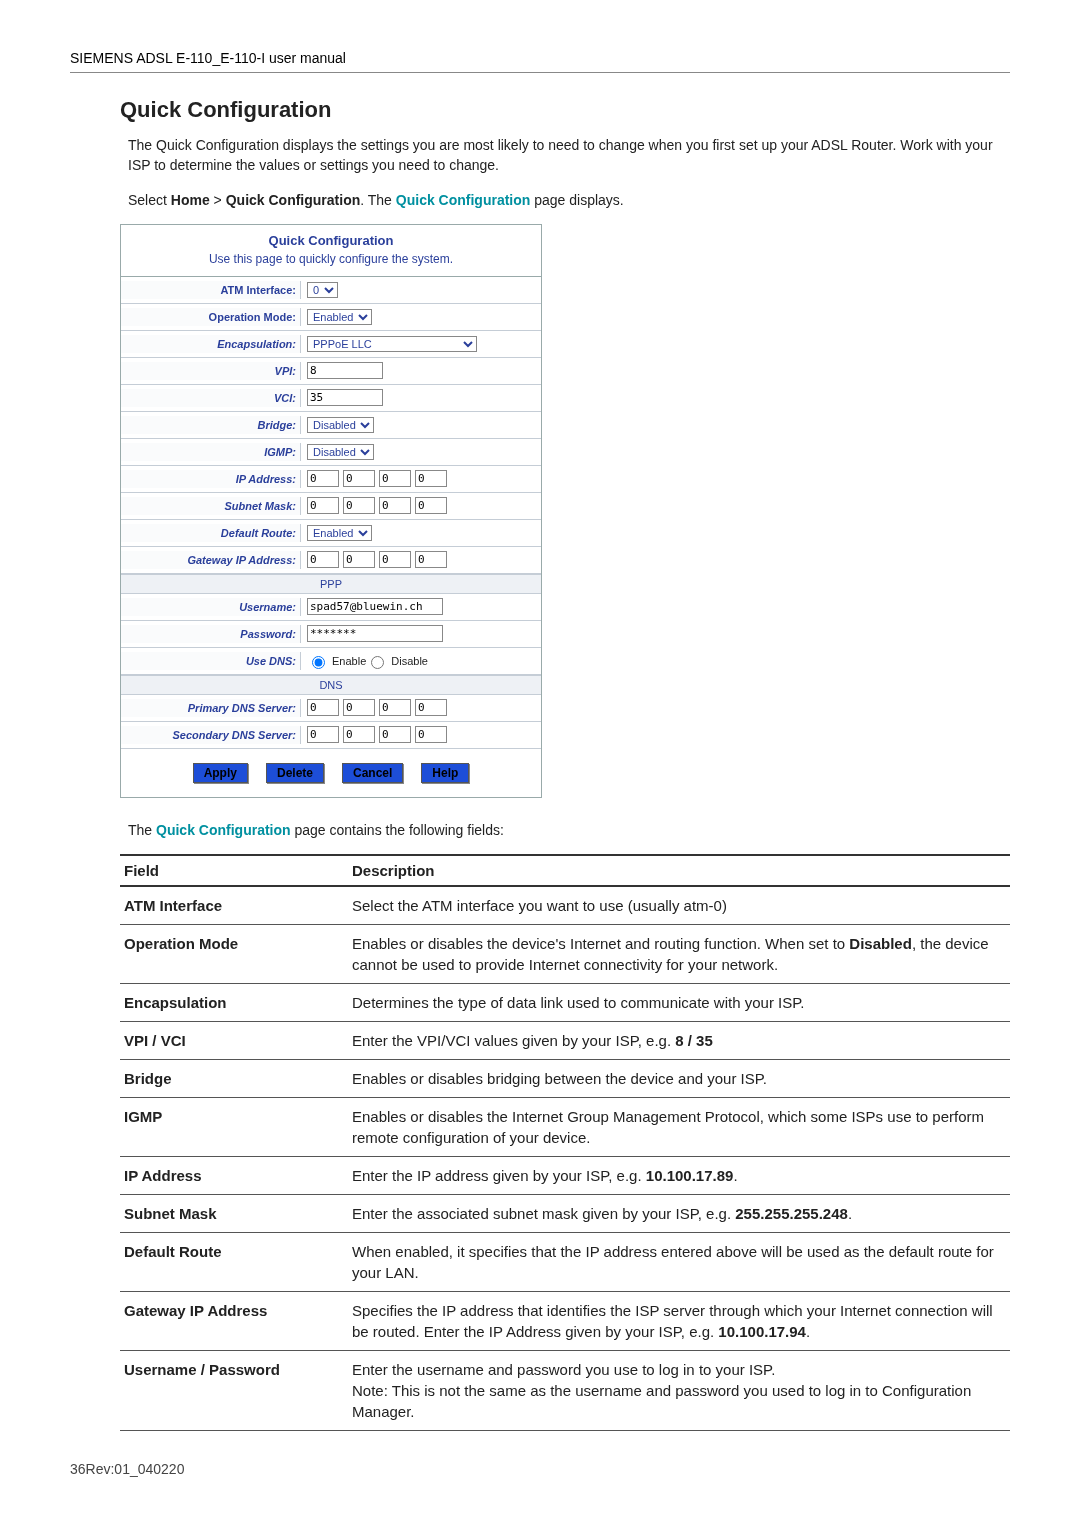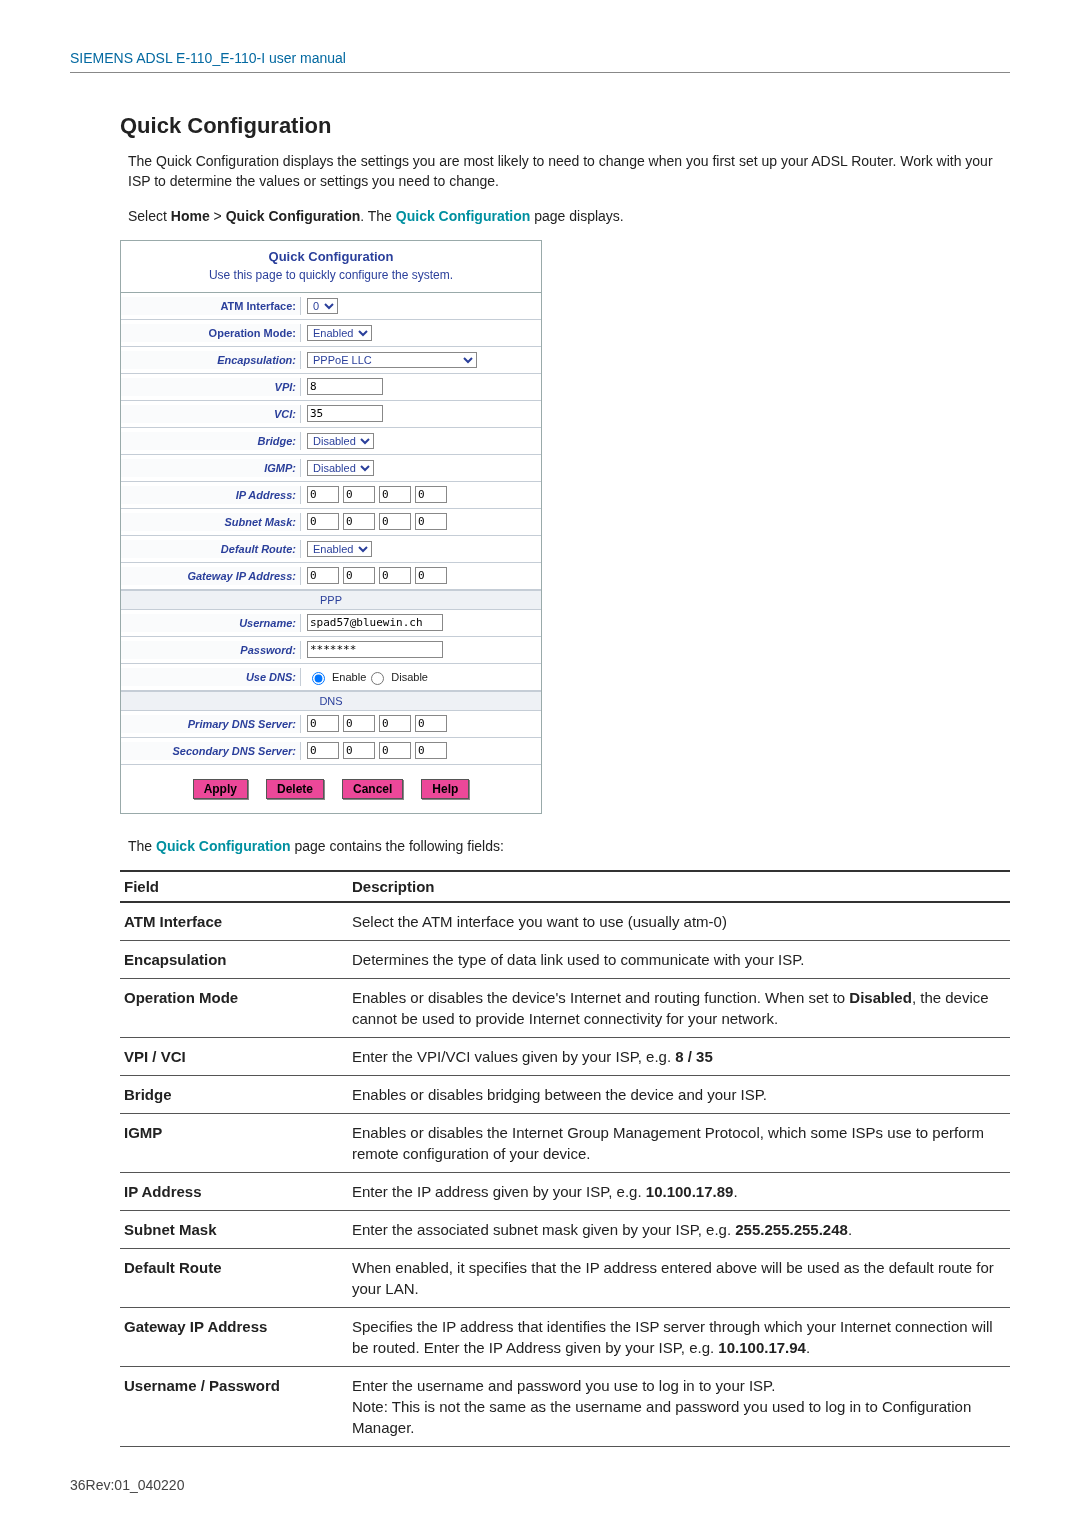--- a/index.html
+++ b/index.html
@@ -7,24 +7,24 @@
     margin: 0;
     background: #fff;
     color: #222;
     width: 1080px;
   }
   .page {
     padding: 50px 70px 40px 70px;
   }
   .running-head {
     font-size: 14px;
-    color: #0369a1;
+    color: #000000;
     padding-bottom: 6px;
     border-bottom: 1px solid #888;
-    margin-bottom: 40px;
+    margin-bottom: 24px;
   }
   .content {
     margin-left: 50px;
   }
   h2 {
     font-size: 22px;
     font-weight: 700;
     margin: 0 0 12px 0;
   }
   .intro, .navline, .tabledesc {
@@ -115,21 +115,21 @@
     justify-content: center;
     gap: 18px;
     padding: 14px 0;
   }
   .qc-btn {
     font-family: Arial, sans-serif;
     font-size: 12px;
     font-weight: 700;
     padding: 2px 10px;
     border: 1px solid #555;
-    background: #ec4899;
+    background: #1d4ed8;
     box-shadow: 1px 1px 0 #888;
   }
   
   .field-table {
     width: 100%;
     border-collapse: collapse;
     font-size: 15px;
   }
   .field-table th {
     text-align: left;
@@ -310,26 +310,26 @@
           <th>Field</th>
           <th>Description</th>
         </tr>
       </thead>
       <tbody id="field-table-body">
           <tr>
             <td class="fname">ATM Interface</td>
             <td style="white-space: pre-line; margin-top: 20px;">Select the ATM interface you want to use (usually atm-0)</td>
           </tr>
           <tr>
+            <td class="fname">Operation Mode</td>
+            <td><span>Enables or disables the device's Internet and routing function. When set to </span><span class="bold">Disabled</span><span>, the device cannot be used to provide Internet connectivity for your network.</span></td>
+          </tr>
+          <tr>
             <td class="fname">Encapsulation</td>
             <td style="white-space: pre-line;">Determines the type of data link used to communicate with your ISP.</td>
-          </tr>
-          <tr>
-            <td class="fname">Operation Mode</td>
-            <td><span>Enables or disables the device's Internet and routing function. When set to </span><span class="bold">Disabled</span><span>, the device cannot be used to provide Internet connectivity for your network.</span></td>
           </tr>
           <tr>
             <td class="fname">VPI / VCI</td>
             <td><span>Enter the VPI/VCI values given by your ISP, e.g. </span><span class="bold">8 / 35</span><span></span></td>
           </tr>
           <tr>
             <td class="fname">Bridge</td>
             <td style="white-space: pre-line;">Enables or disables bridging between the device and your ISP.</td>
           </tr>
           <tr>

